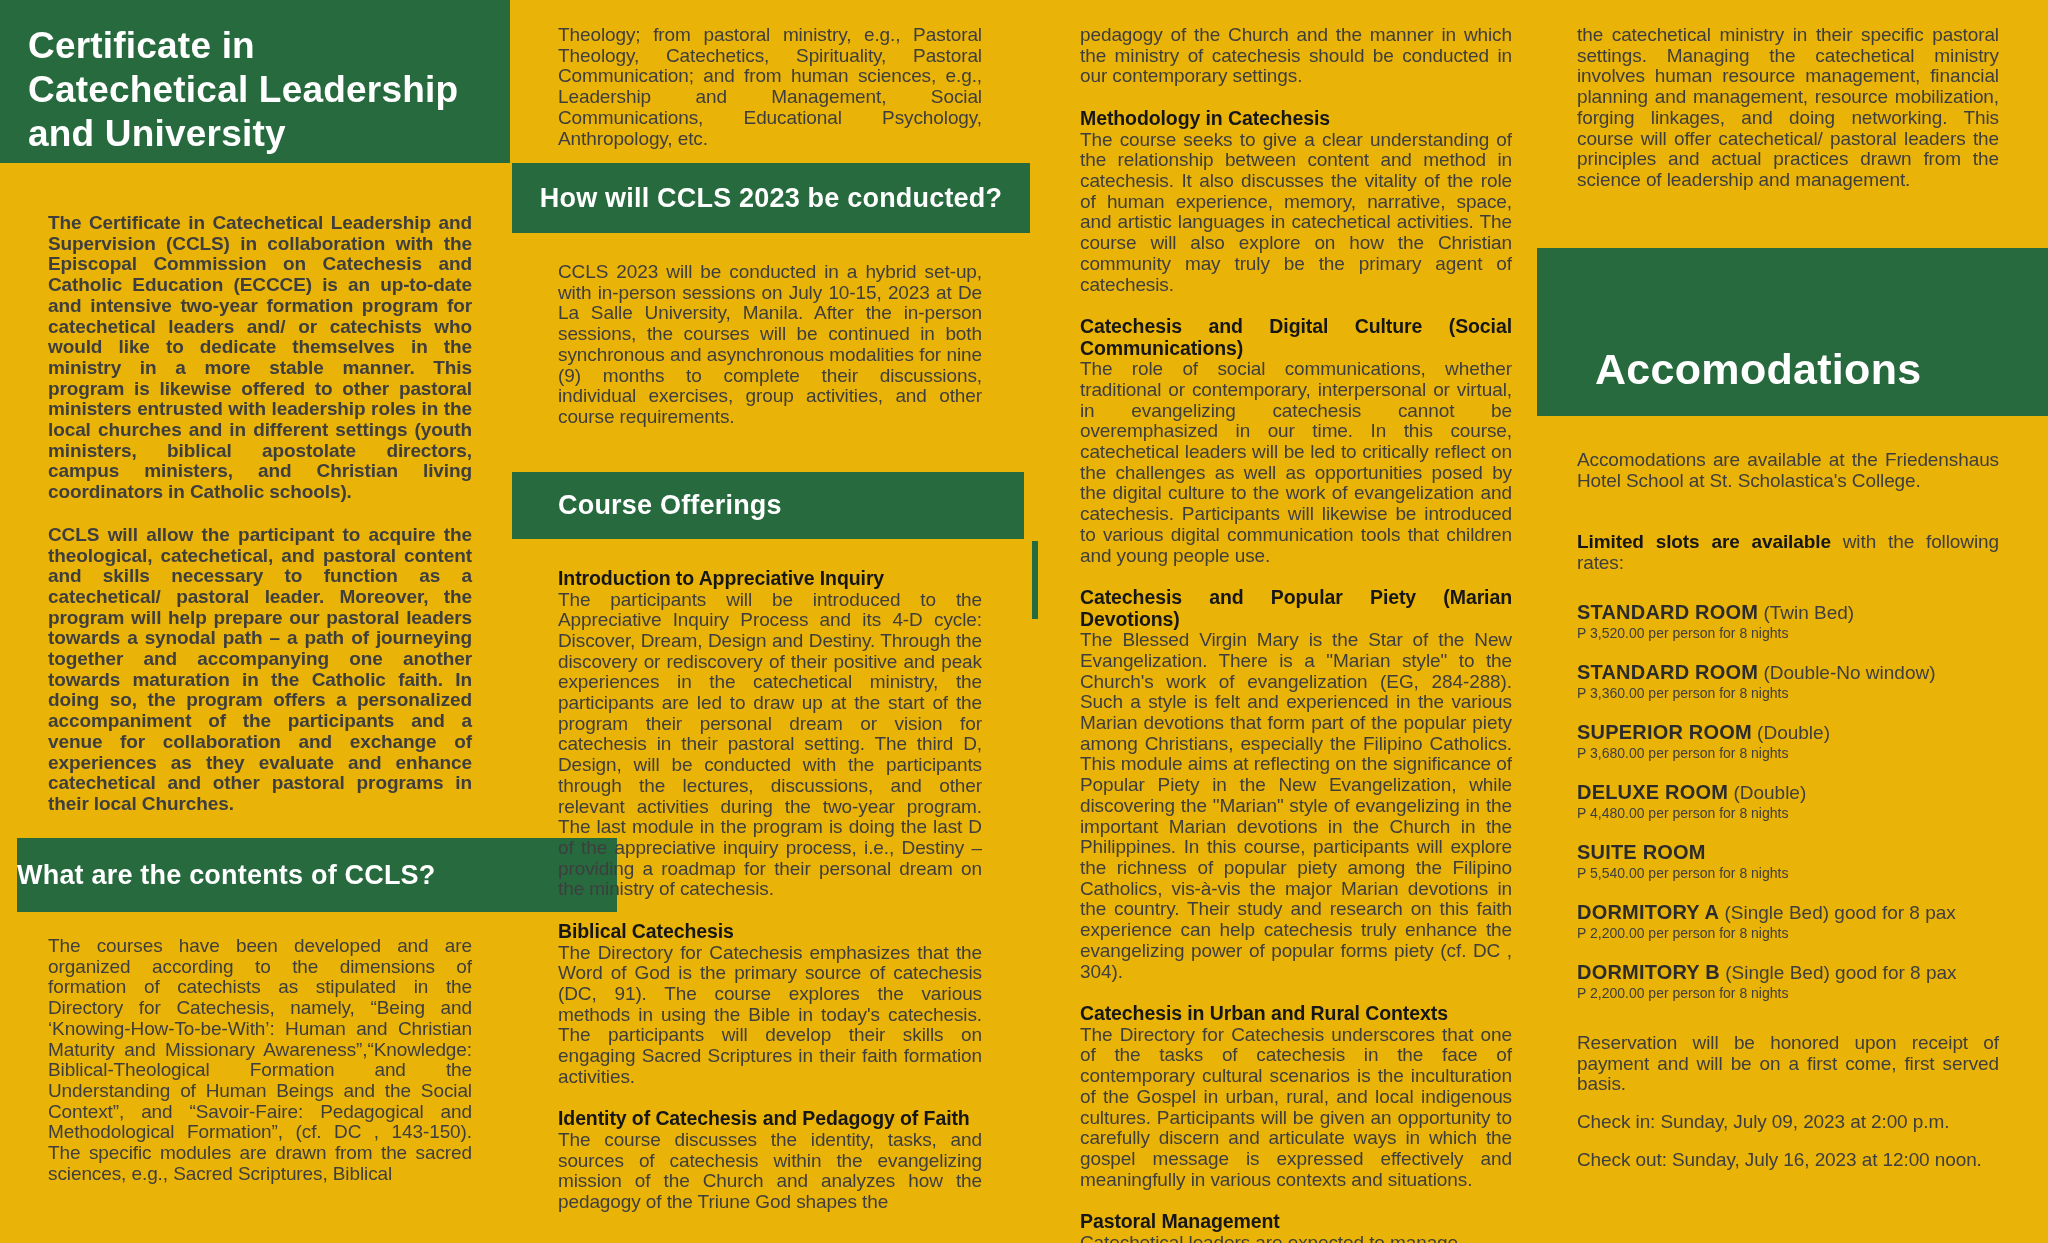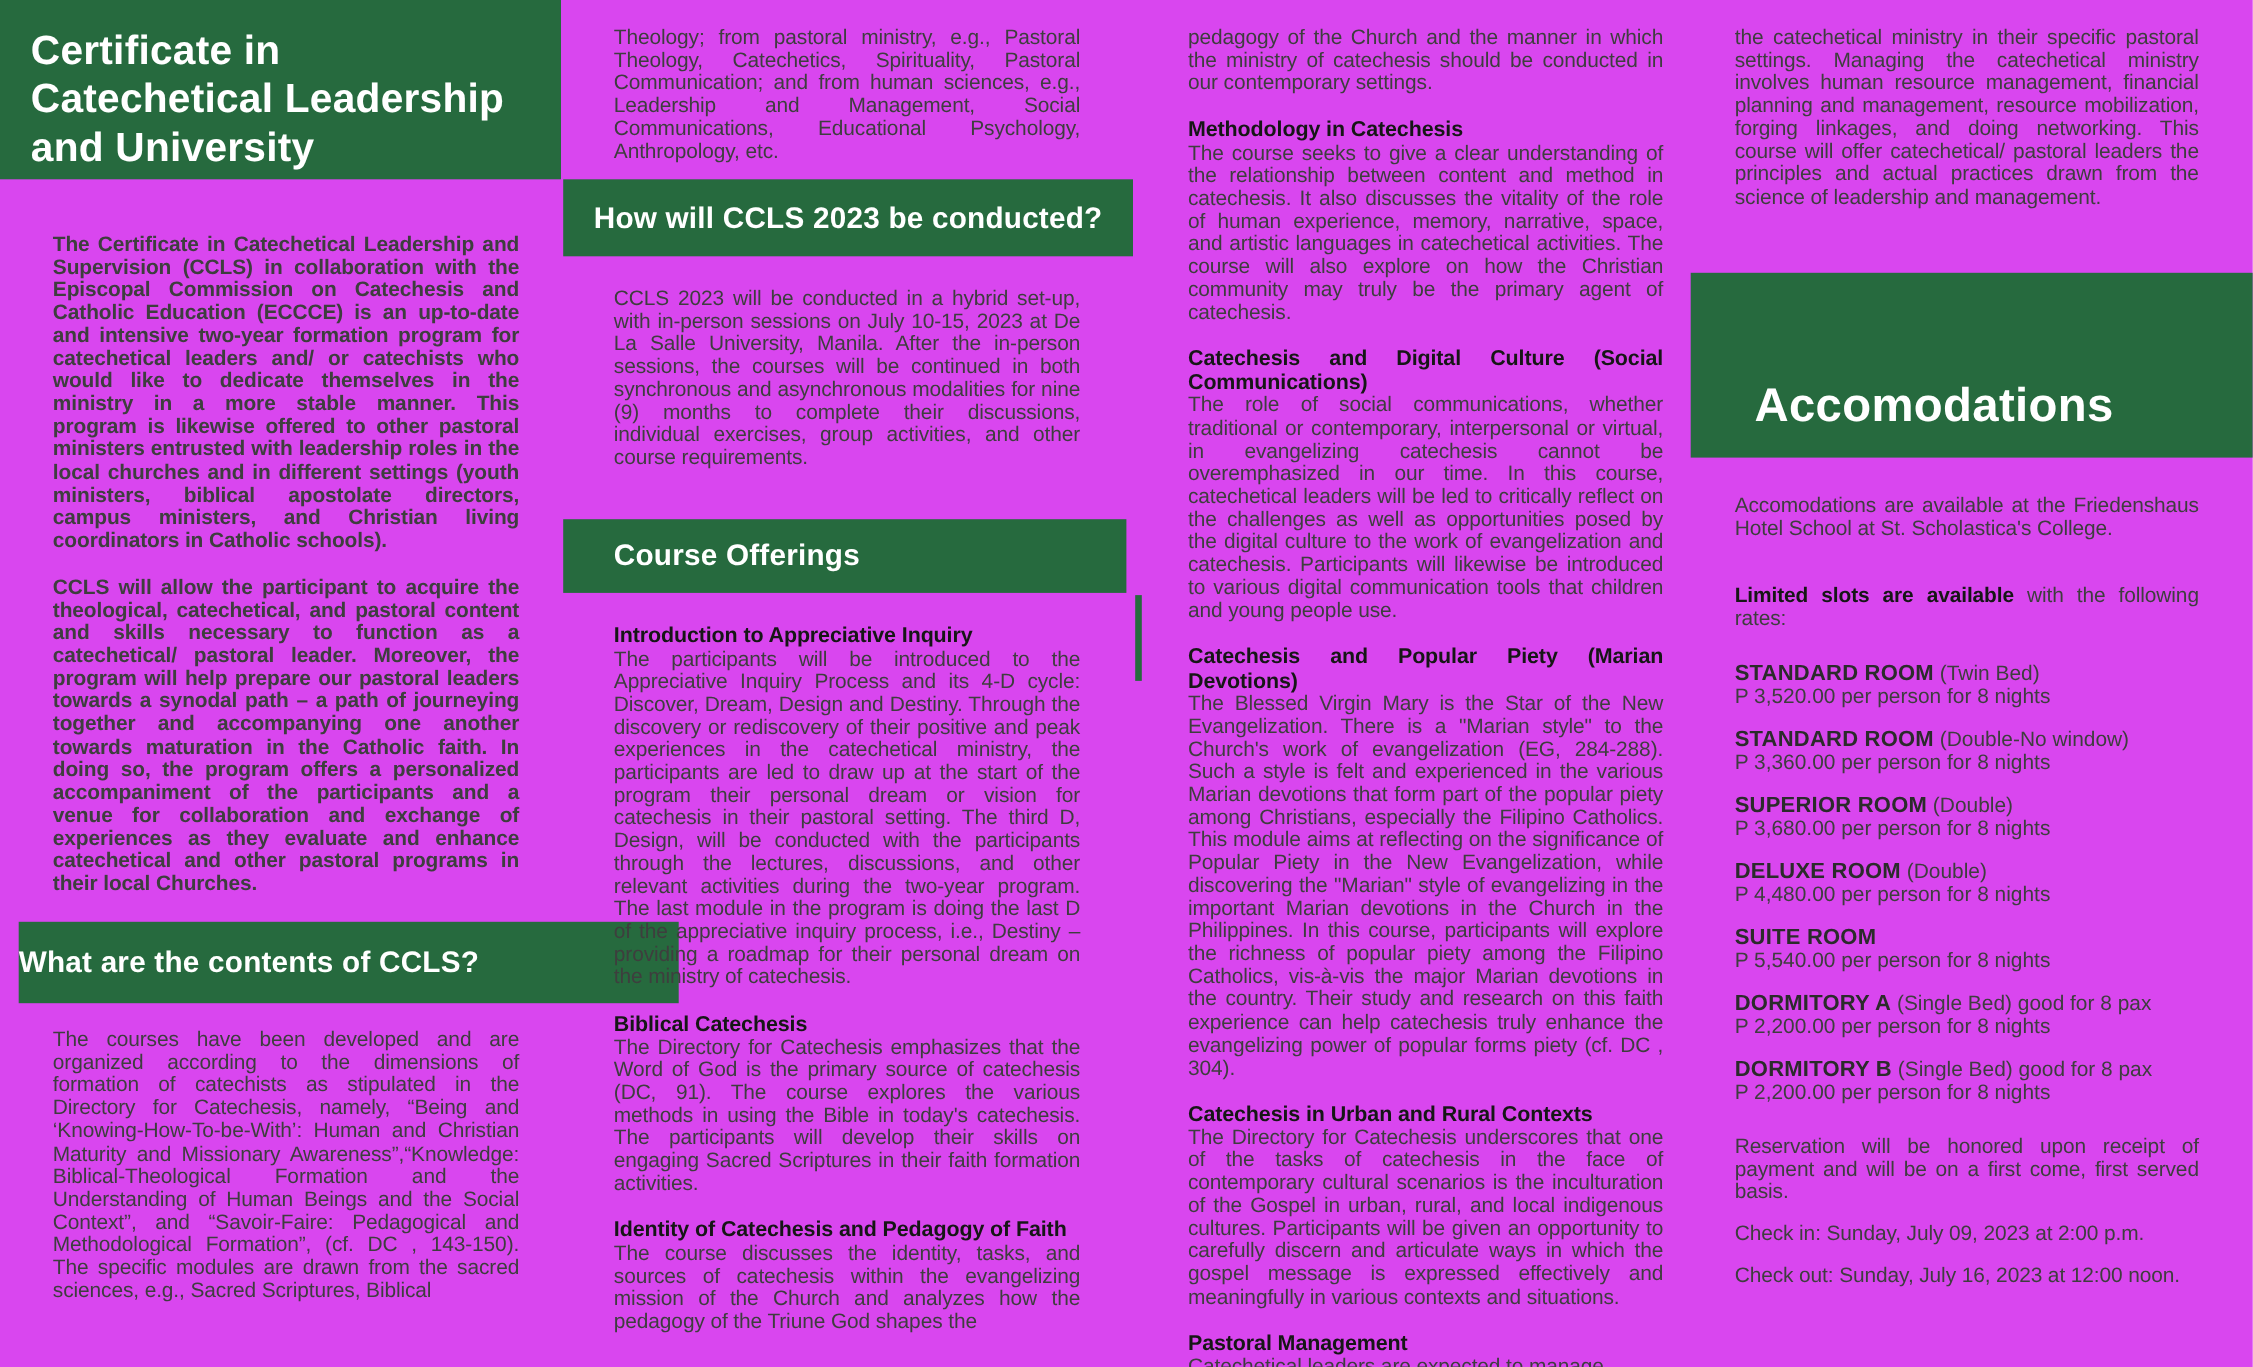--- a/index.html
+++ b/index.html
@@ -3,21 +3,21 @@
 <meta charset="utf-8">
 <style>
   html, body { margin: 0; padding: 0; }
   body {
     width: 2048px; height: 1243px;
     background: #ffffff;
     font-family: "Liberation Sans", "DejaVu Sans", sans-serif;
     color: #3e3e3e;
     overflow: hidden;
   }
-  .page { position: relative; width: 2048px; height: 1243px; background: #d946ef; }
+  .page { position: relative; width: 2048px; height: 1243px; background: #eab308; }
 
   .green { background: #266A3E; }
 
   .body-text {
     font-size: 19px;
     line-height: 20.7px;
     text-align: justify;
     color: #3e3e3e;
     letter-spacing: -0.1px;
   }
@@ -86,21 +86,21 @@
     padding: 0 0 22px 58px;
     font-size: 43px; font-weight: 700; letter-spacing: 0.3px;
   }
   .col4-intro { position: absolute; left: 1577px; top: 450px; width: 422px; }
   .col4-slots { position: absolute; left: 1577px; top: 532px; width: 422px; }
   .col4-slots .bold { font-weight: 700; color: #161616; }
   .room-list { position: absolute; left: 1577px; top: 602px; width: 440px; }
   .room-item { margin-bottom: 18px; }
   .room-line1 { font-size: 19px; line-height: 21px; color: #3e3e3e; }
   .room-name { font-size: 20px; font-weight: 600; color: #2b2b2b; letter-spacing: 0.2px; }
-  .room-rate { font-size: 19px; line-height: 21px; color: #3e3e3e; }
+  .room-rate { font-size: 14px; line-height: 21px; color: #3e3e3e; }
   .col4-reservation { position: absolute; left: 1577px; top: 1033px; width: 422px; }
   .col4-checkin  { position: absolute; left: 1577px; top: 1112px; width: 440px; }
   .col4-checkout { position: absolute; left: 1577px; top: 1150px; width: 440px; }
 </style>
 </head>
 <body>
 
 <div class="page">
 
   <div class="title-box green">

